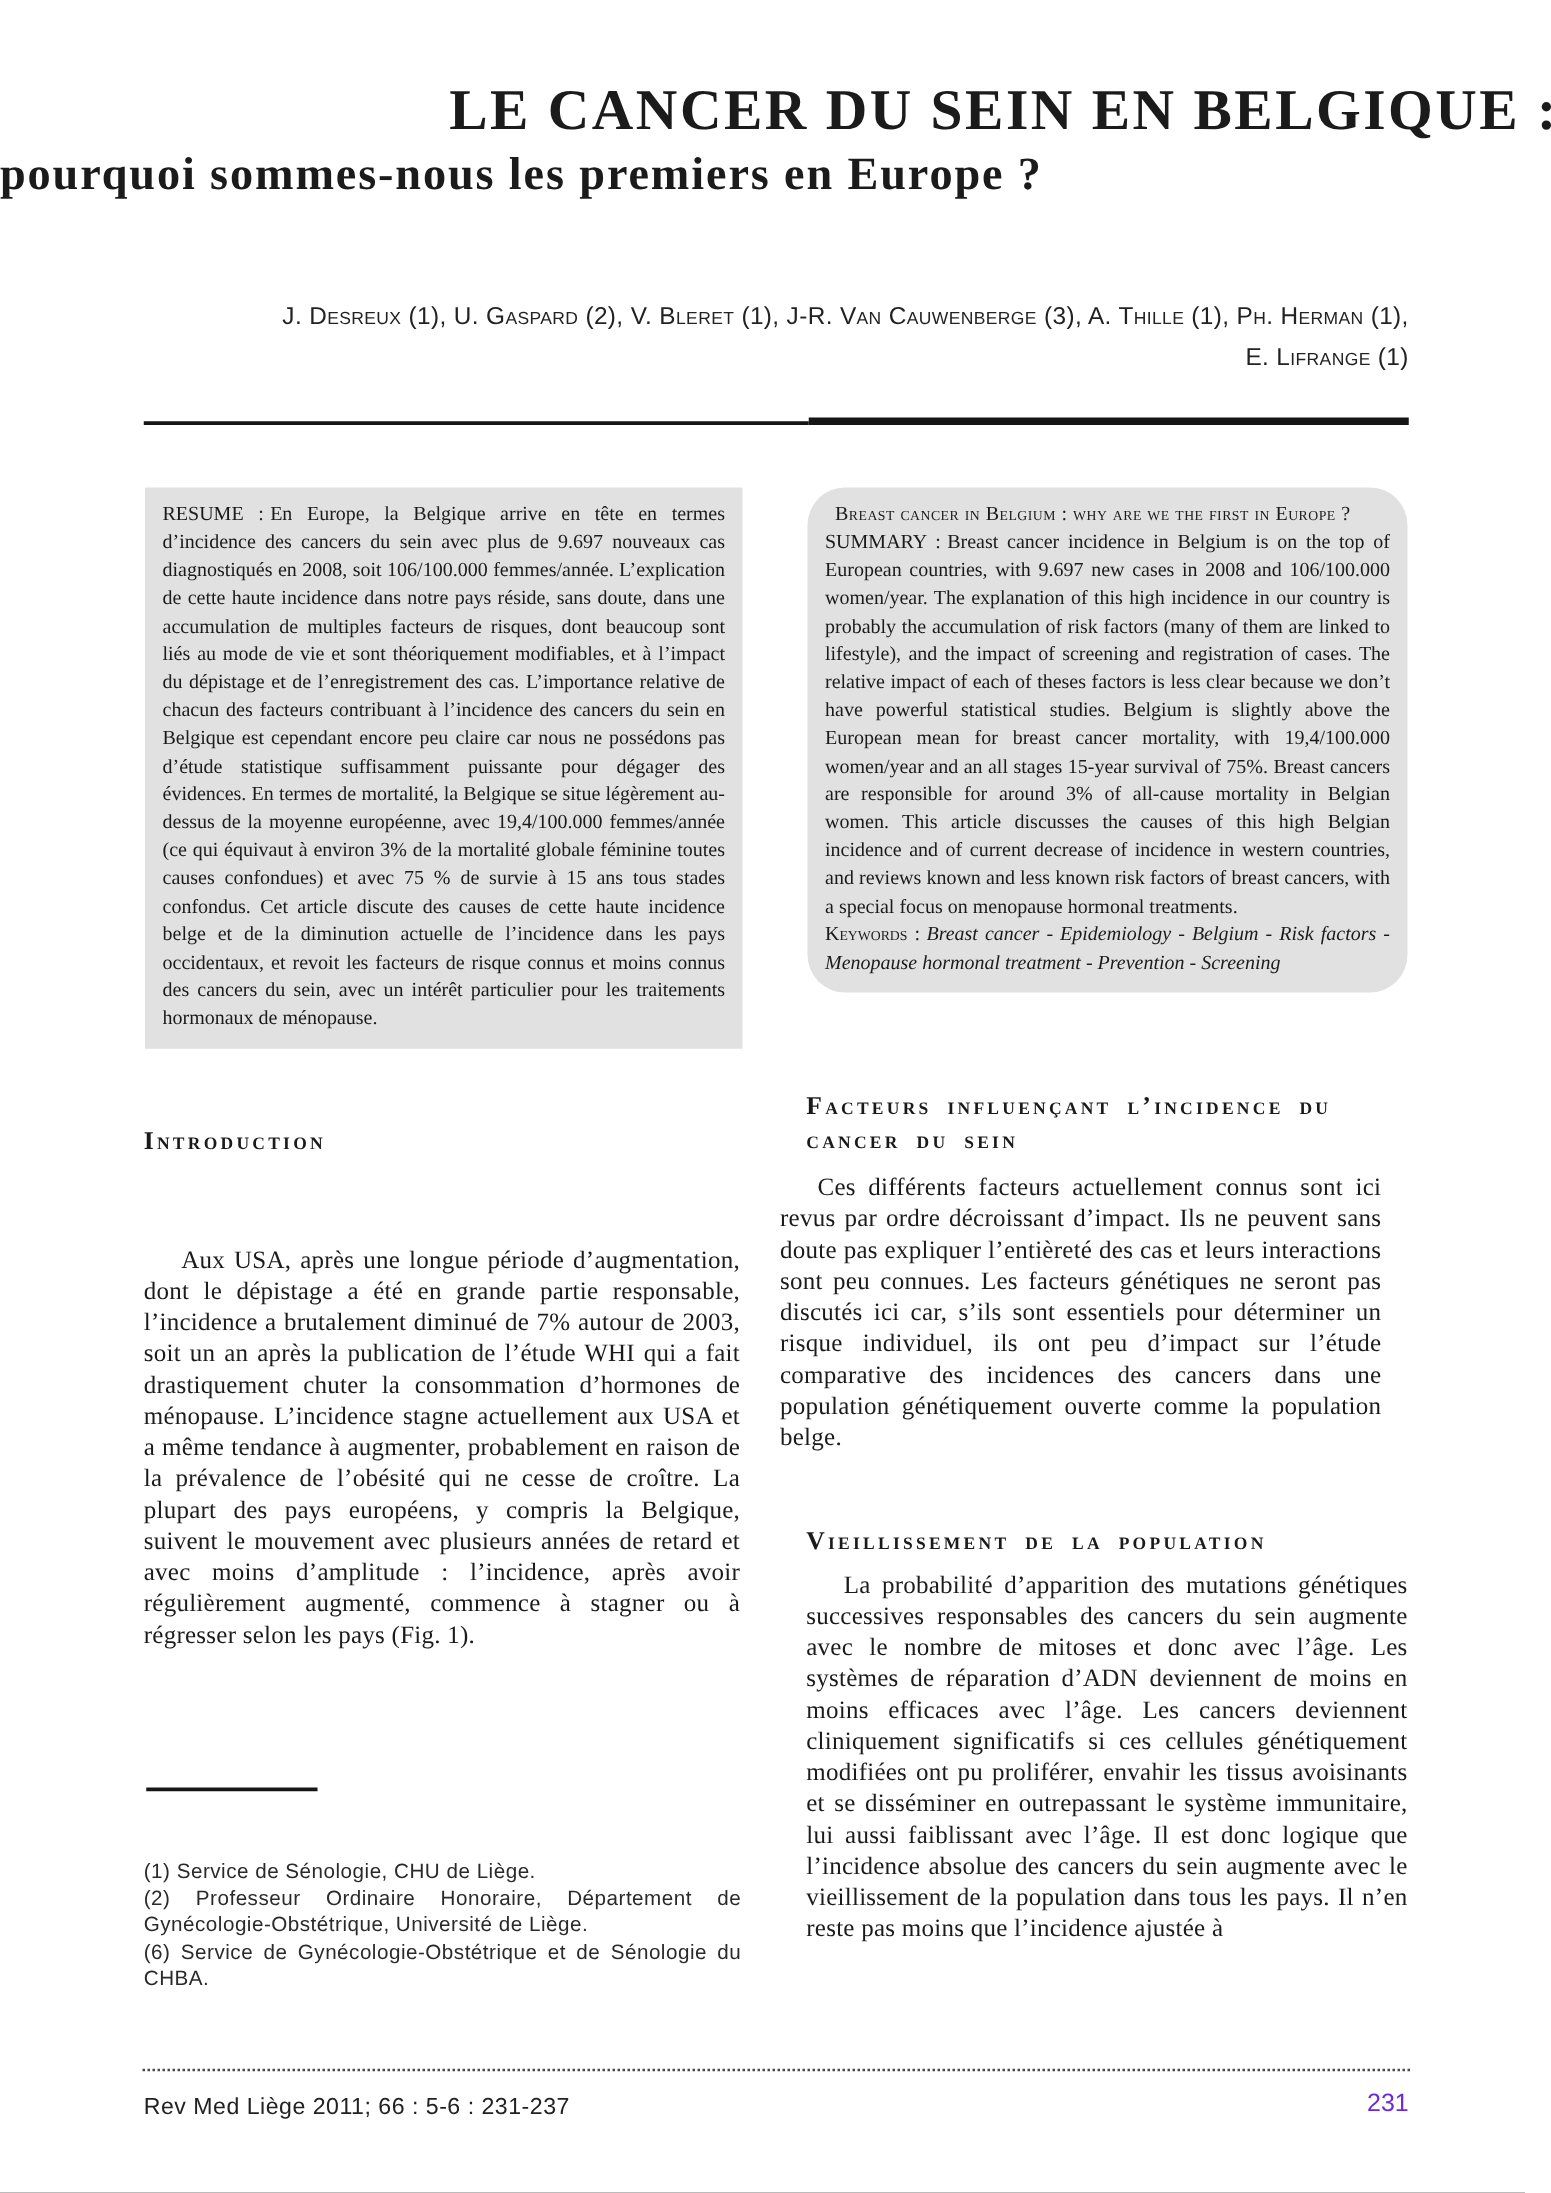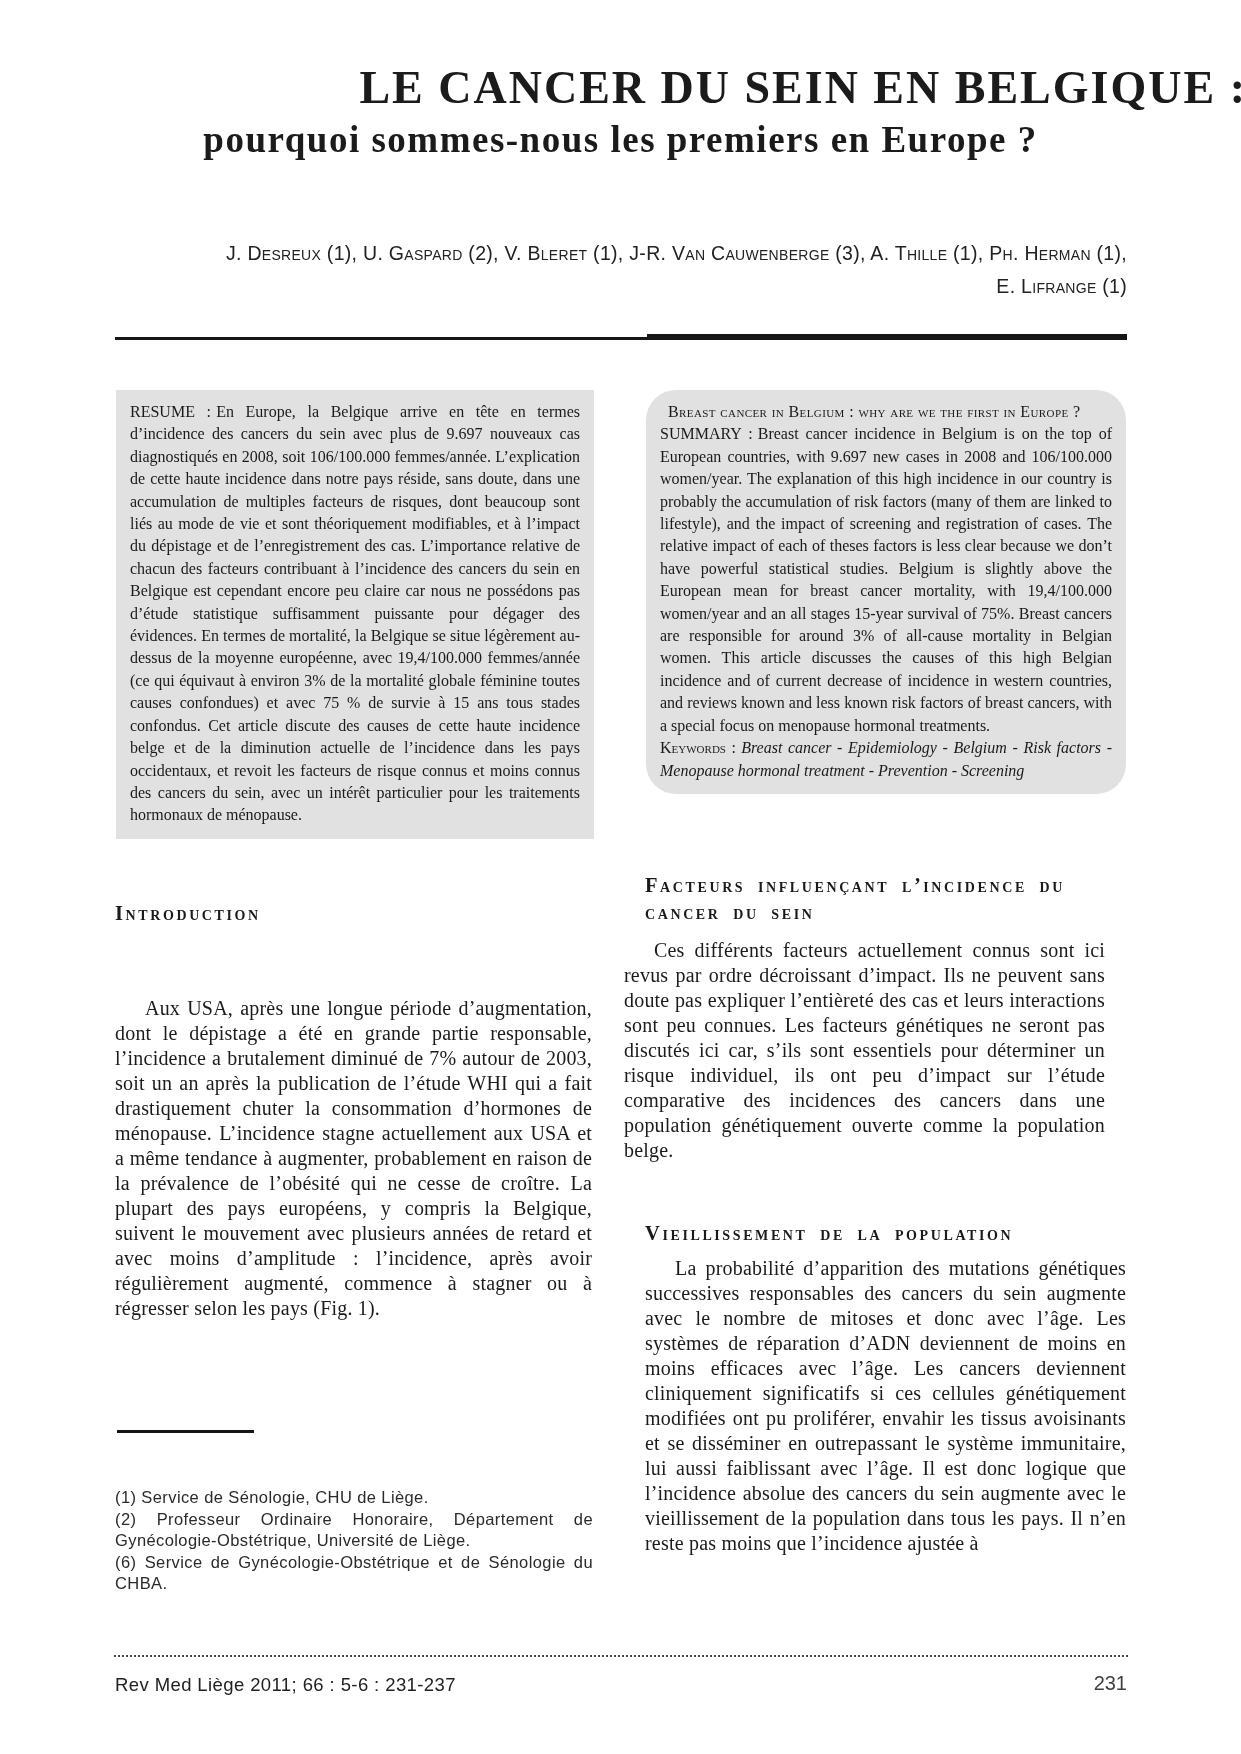--- a/index.html
+++ b/index.html
@@ -1,21 +1,21 @@
 <!DOCTYPE html>
 <html><head>
 <meta charset="utf-8">
 <style>
   html,body{margin:0;padding:0;background:#888;}
   #page{position:relative;width:1241px;height:1754px;background:#ffffff;margin:0 auto;
         font-family:"Liberation Serif", serif;color:#1b1b1b;overflow:hidden;}
 
   .title1{position:absolute;top:66px;left:6px;width:1241px;text-align:right;
           font-size:46px;font-weight:bold;letter-spacing:2px;line-height:44px;}
-  .title2{position:absolute;top:118px;left:0;width:1241px;text-align:center;
+  .title2{position:absolute;top:118px;left:0;width:1241px;
           font-size:37px;font-weight:bold;letter-spacing:1.5px;line-height:44px;}
 
   .authors{position:absolute;top:237px;left:115px;width:1012px;text-align:right;
            font-family:"Liberation Sans", sans-serif;font-variant:small-caps;
            font-size:19.5px;line-height:33px;letter-spacing:0.3px;color:#222;}
   .authors div{white-space:nowrap;}
 
   .rule-thin{position:absolute;top:337px;left:115px;width:532px;height:3px;background:#161616;}
   .rule-thick{position:absolute;top:334px;left:647px;width:480px;height:6px;background:#161616;}
 
@@ -47,21 +47,21 @@
   .footnotes{position:absolute;top:1487px;left:115px;width:478px;
              font-family:"Liberation Sans", sans-serif;font-size:16.5px;line-height:21.5px;
              text-align:justify;color:#2a2a2a;letter-spacing:0.4px;}
   .footnotes div{margin:0;}
 
   .footer-dots{position:absolute;top:1655px;left:114px;width:1014px;height:0;
                border-top:2.5px dotted #4a4a4a;}
   .footer-cite{position:absolute;top:1674px;left:115px;font-family:"Liberation Sans", sans-serif;
                font-size:18.5px;color:#222;letter-spacing:0.4px;}
   .footer-page{position:absolute;top:1672px;right:114px;font-family:"Liberation Sans", sans-serif;
-               font-size:20px;color:#404040;margin-left:34px;}
+               font-size:20px;color:#6d28d9;margin-left:34px;}
 </style>
 </head>
 <body>
 
 <div id="page">
 
   <div class="title1">LE CANCER DU SEIN EN BELGIQUE :</div>
   <div class="title2">pourquoi sommes-nous les premiers en Europe ?</div>
 
   <div class="authors">

